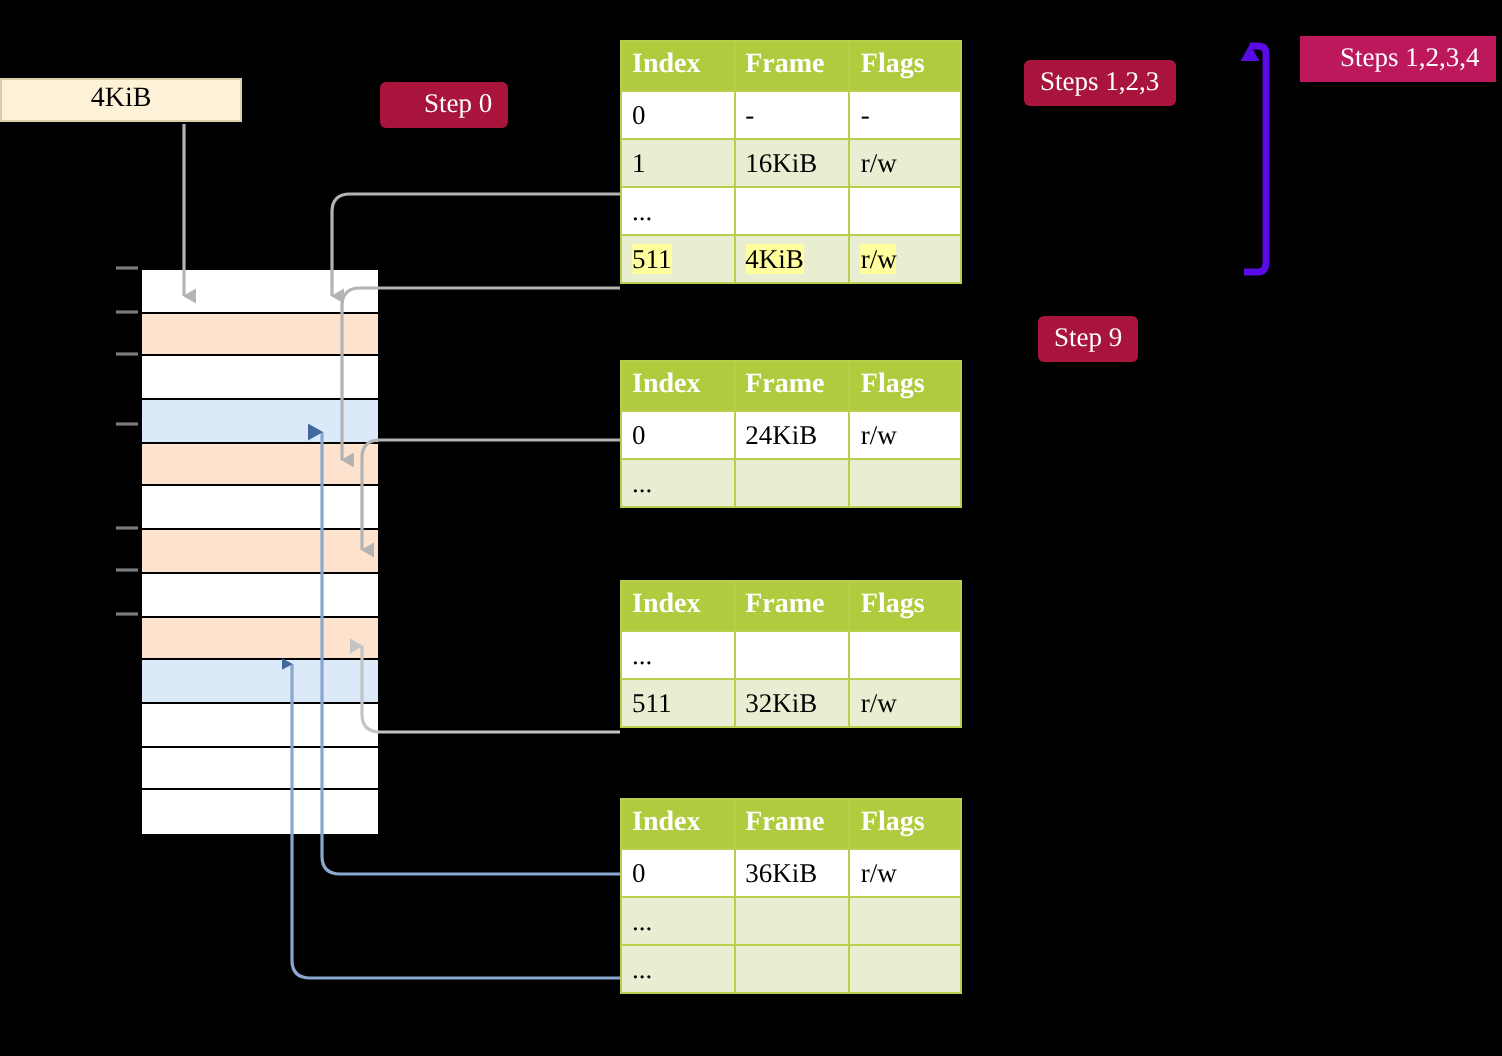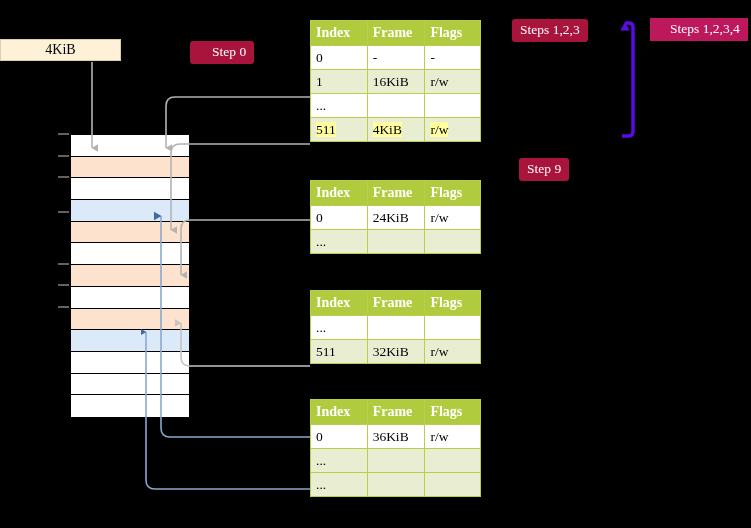--- a/index.html
+++ b/index.html
@@ -54,21 +54,21 @@
     line-height: 1;
     padding: 4px 8px 5px 8px;
     border-radius: 3px;
     white-space: nowrap;
   }
   .badge.crimson { background: #a8143c; }
   .badge.violet  { background: #be185d; border-radius: 0; padding-left: 20px; }
 
   #badge-step0 { left: 190px; top: 41px; padding-left: 22px; }
   #badge-step4 { left: 519px; top: 158px; }
-  #badge-s123  { left: 512px; top: 19px; }
+  #badge-s123  { left: 512px; top: 30px; }
   #badge-s1234 { left: 650px; top: 18px; }
 
   
   .ptable {
     position: absolute;
     width: 171px;
     border-collapse: collapse;
     background: #fff;
     font-size: 13.5px;
     color: #000;

